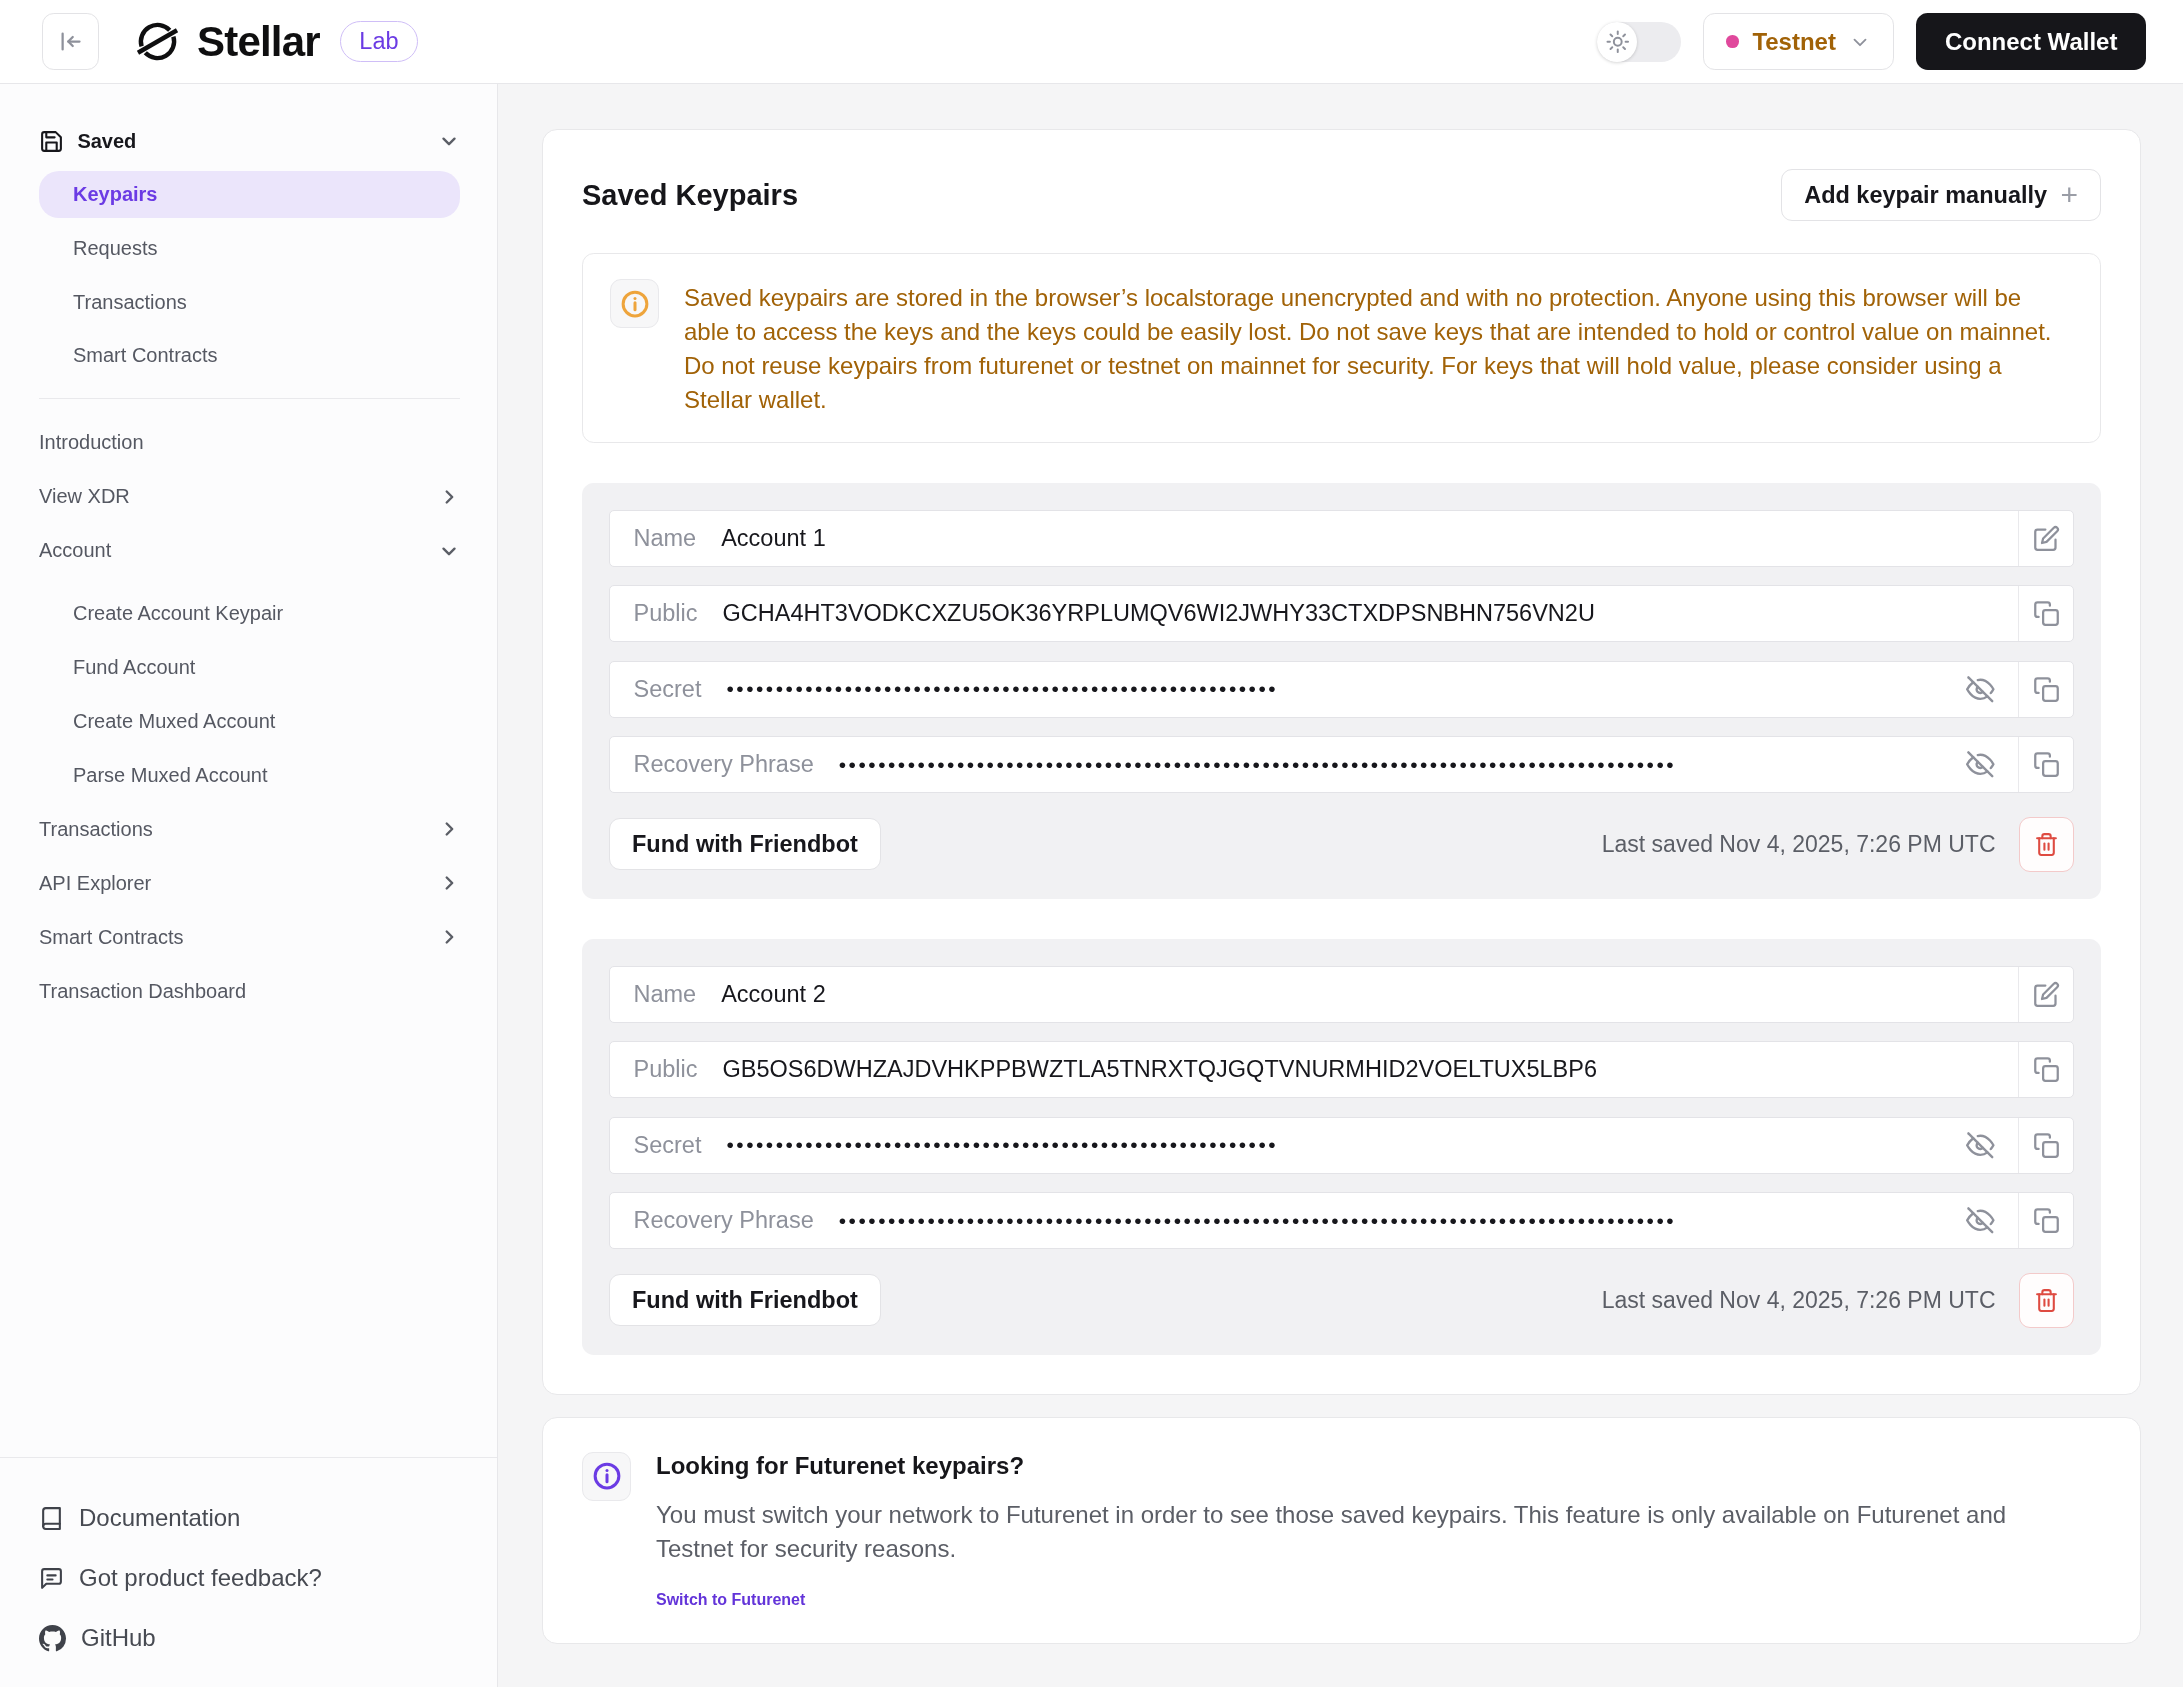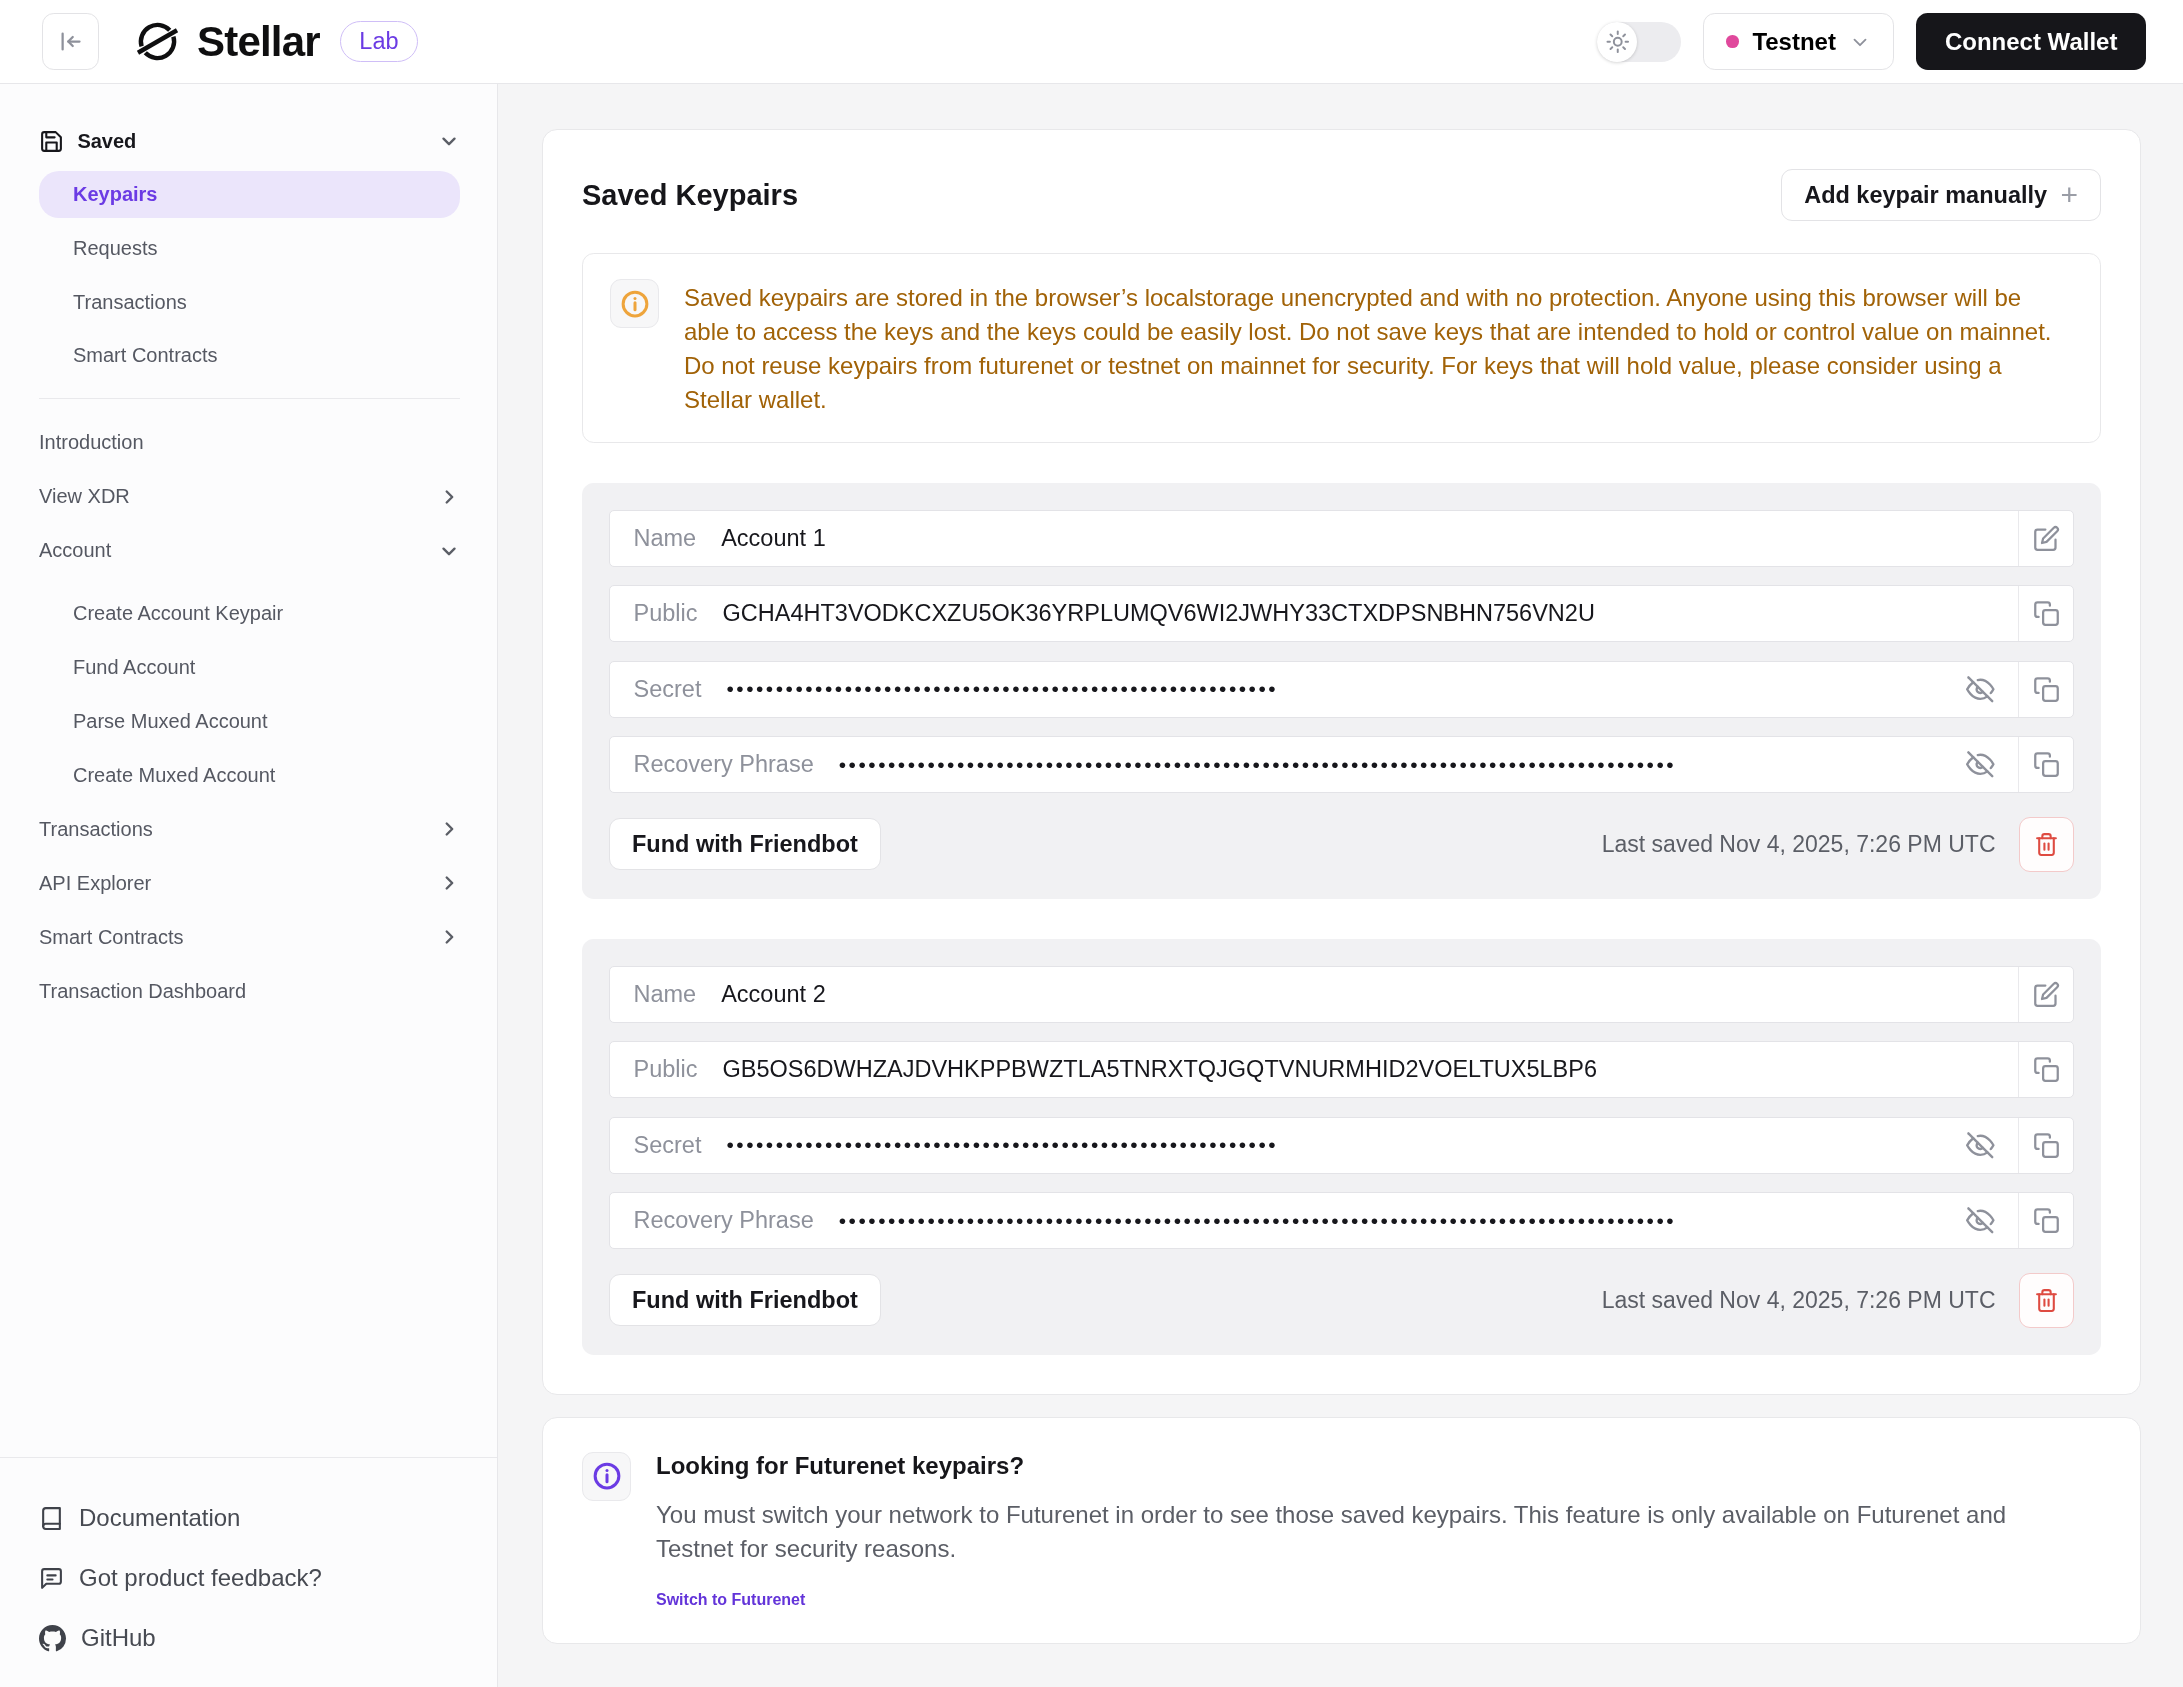--- a/index.html
+++ b/index.html
@@ -32,21 +32,21 @@
   .theme-knob {
     width:40px; height:40px; background:#fff; border-radius:50%;
     position:absolute; left:0; top:0; box-shadow:0 0.8px 3.4px rgba(0,0,0,.18);
     display:flex; align-items:center; justify-content:center;
   }
   .network-pill {
     height:57px; border:0.8px solid #e3e3e6; border-radius:11.8px; background:#fff;
     display:flex; align-items:center; gap:13.4px; padding:0 22px;
   }
   .network-dot { width:12.6px; height:12.6px; border-radius:50%; background:#e0489c; }
-  .network-label { font-size:24px; font-weight:700; color:#000000; }
+  .network-label { font-size:24px; font-weight:700; color:#a16207; }
   .connect-btn {
     height:57px; border-radius:11.8px; background:#16161a; color:#fff;
     font-size:24px; font-weight:700; display:flex; align-items:center; padding:0 28.6px;
     border:none;
   }
 
   
   .app { display:flex; height:1604px; }
   .sidebar {
     width:498px; background:#fcfcfd; border-right:0.8px solid #e7e7ea;
@@ -258,24 +258,24 @@
       </div>
 
       <div class="subnav plain">
         <div class="subitem">
           <span>Create Account Keypair</span>
         </div>
         <div class="subitem">
           <span>Fund Account</span>
         </div>
         <div class="subitem">
+          <span>Create Muxed Account</span>
+        </div>
+        <div class="subitem">
           <span>Parse Muxed Account</span>
-        </div>
-        <div class="subitem">
-          <span>Create Muxed Account</span>
         </div>
       </div>
 
       <div class="nav-item">
         <span>Transactions</span>
         <span class="chev">
           <svg width="22" height="22" viewBox="0 0 24 24" class="stroke-gray">
               <polyline points="9.5,6 15.5,12 9.5,18"></polyline>
             </svg>
         </span>

